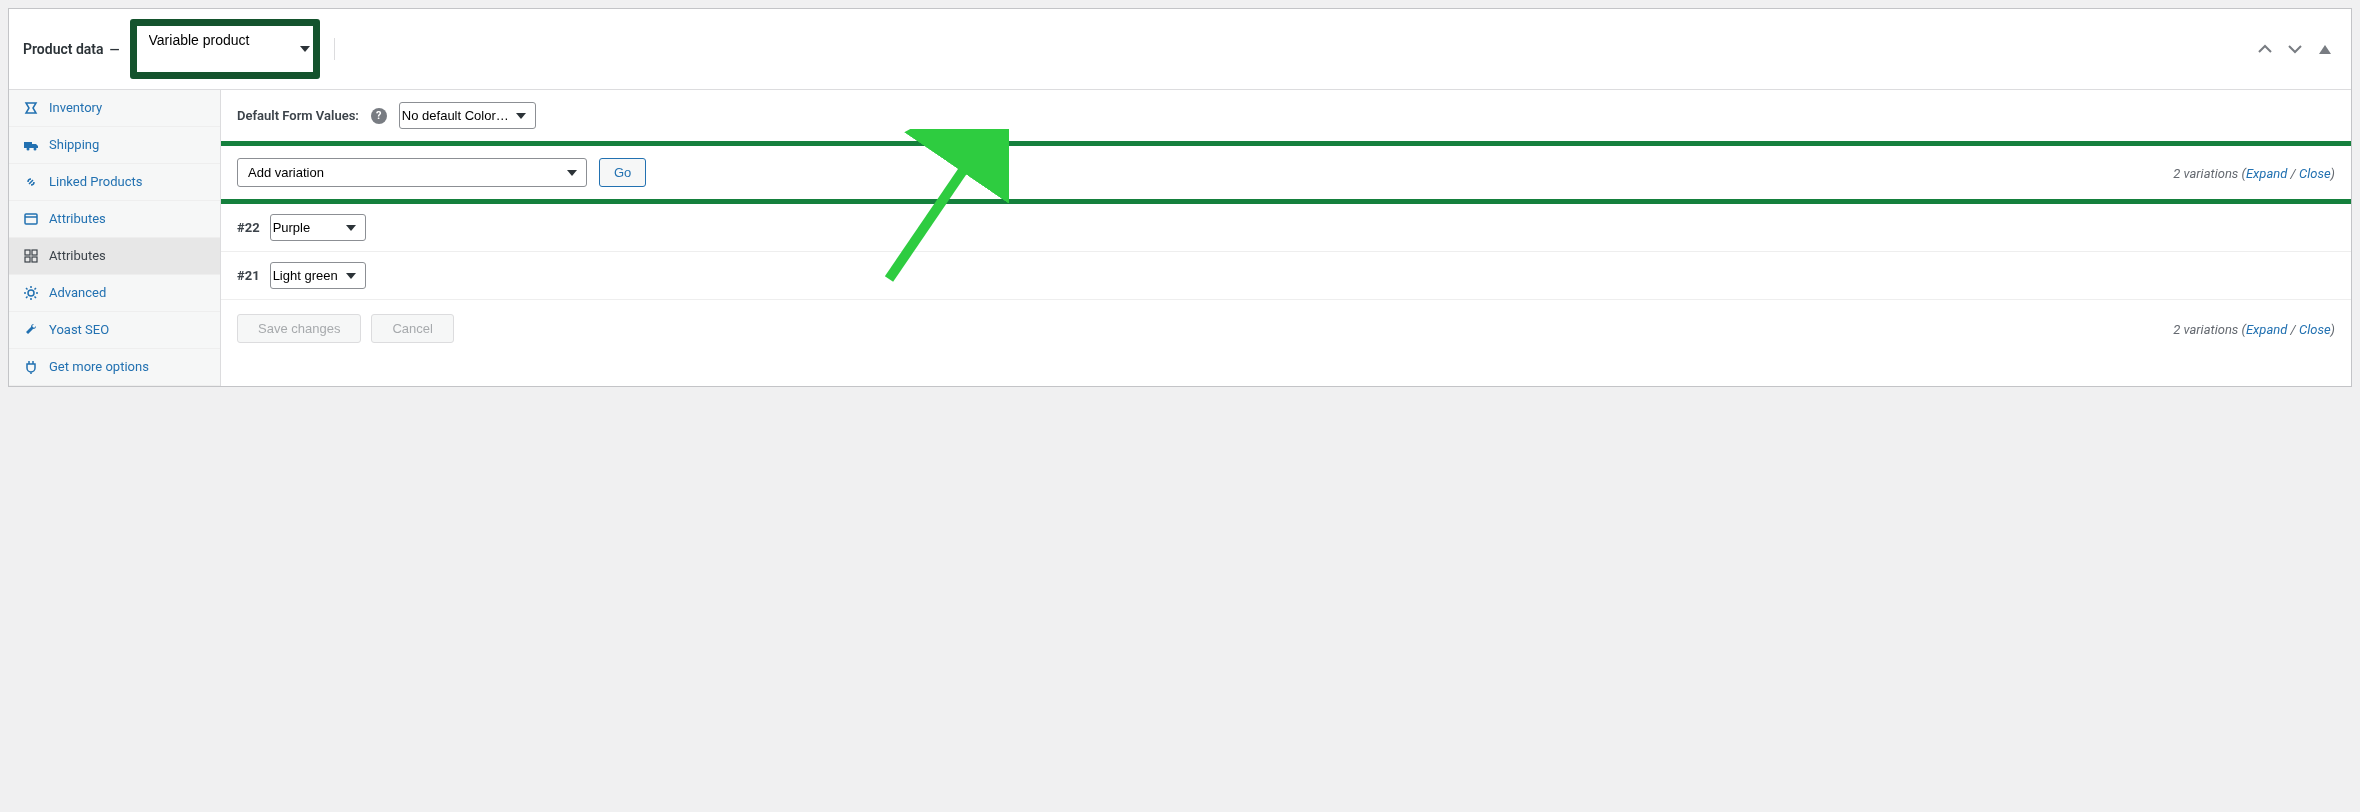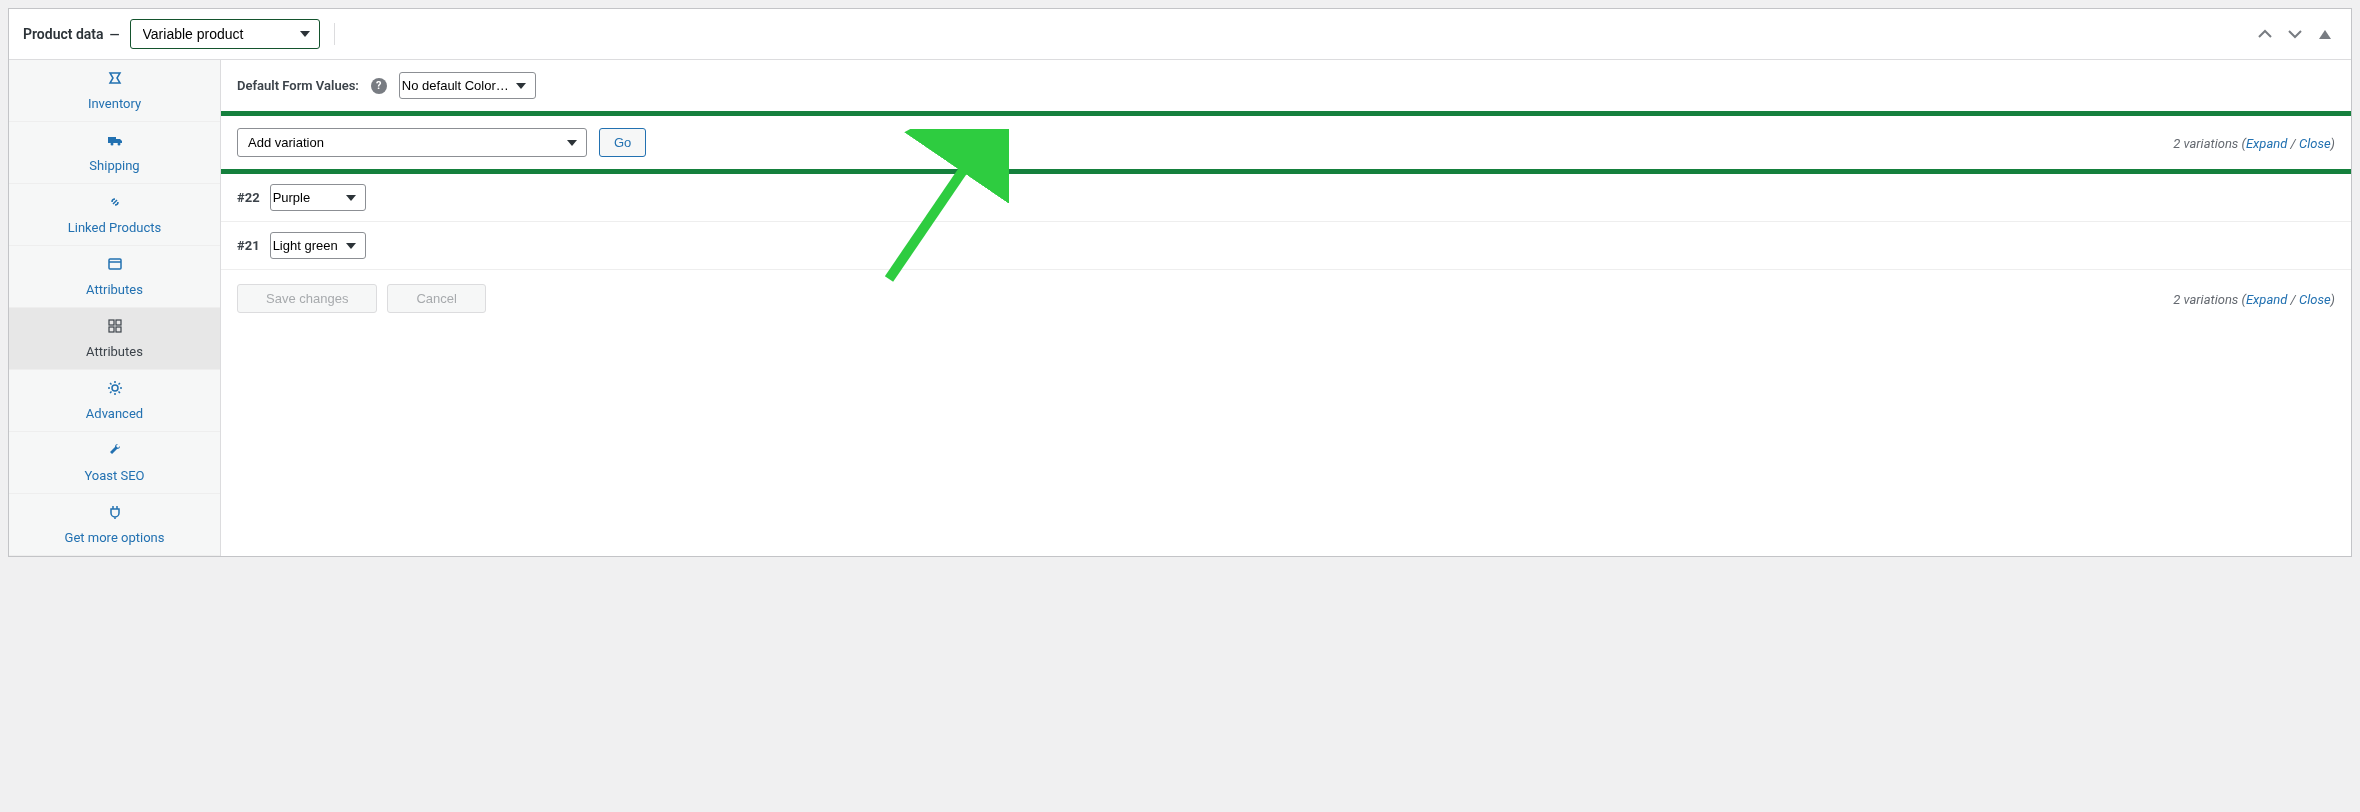--- a/index.html
+++ b/index.html
@@ -23,22 +23,22 @@
     position: relative;
   }
   .panel-title {
     font-size: 14px;
     font-weight: 600;
     margin-right: 6px;
   }
   .dash { font-weight: 600; margin-right: 10px; }
   .type-select {
     font-size: 14px;
-    padding: 6px 28px 6px 12px;
-    border: 1px solid #14532d;
+    padding: 6px 28px 24px 12px;
+    border: 7px solid #14532d;
     border-radius: 3px;
     background: #fff;
     appearance: none;
     -webkit-appearance: none;
     position: relative;
     min-width: 190px;
     cursor: pointer;
   }
   .select-wrap {
     position: relative;
@@ -85,28 +85,27 @@
     display: flex;
   }
   .sidebar {
     width: 212px;
     background: #f6f7f7;
     border-right: 1px solid #dcdcde;
     flex-shrink: 0;
   }
   .sidebar-item {
     display: flex;
-    align-items: center;
+    align-items: flex-start;
     gap: 10px;
     padding: 10px 14px;
     border-bottom: 1px solid #eee;
     color: #2271b1;
     cursor: pointer;
     font-size: 13px;
-    flex-direction: column;
   }
   .sidebar-item.active {
     background: #e7e7e7;
     color: #3c434a;
     font-weight: 400;
   }
   .sidebar-item .icon {
     width: 16px;
     height: 16px;
     display: inline-flex;
@@ -192,21 +191,21 @@
     padding: 14px 16px;
     display: flex;
     align-items: center;
     gap: 10px;
     position: relative;
   }
   .btn-disabled {
     border: 1px solid #dcdcde;
     background: #f6f7f7;
     color: #a7aaad;
-    padding: 6px 28px;
+    padding: 6px 20px;
     border-radius: 3px;
     font-size: 13px;
     cursor: default;
   }
   .summary {
     position: absolute;
     right: 16px;
     top: 50%;
     transform: translateY(-50%);
     color: #646970;

